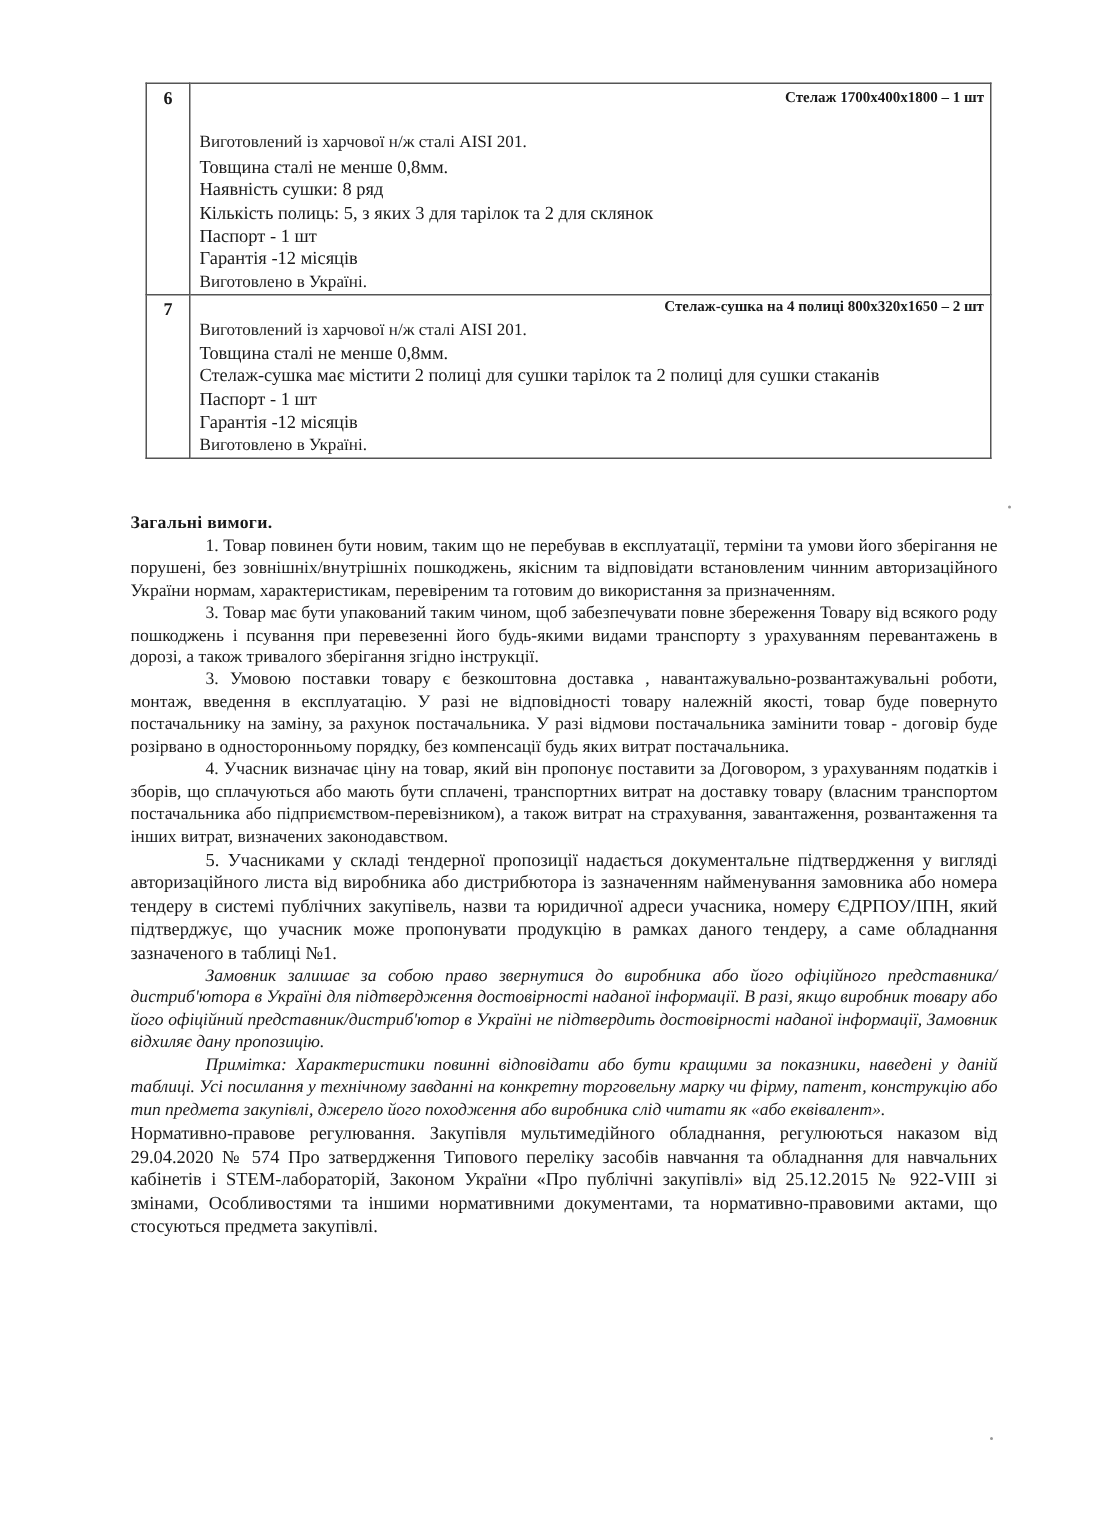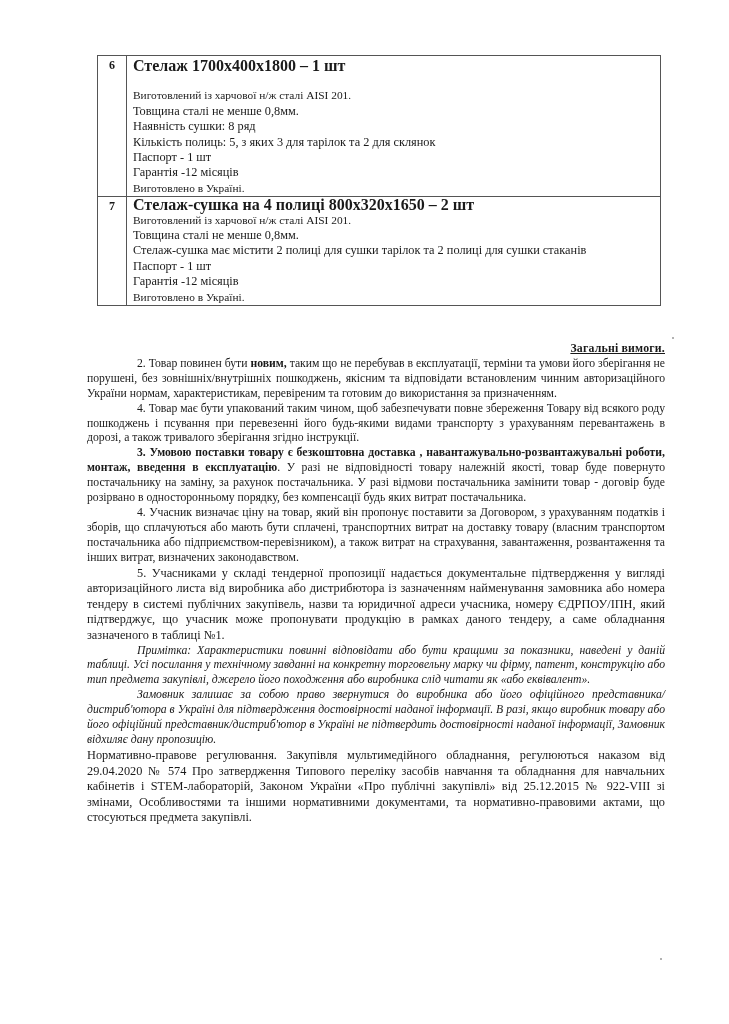--- a/index.html
+++ b/index.html
@@ -7,34 +7,34 @@
     width:729px; height:1024px; background:#ffffff; overflow:hidden;
     font-family:"Liberation Serif", serif; color:#1a1a1a; position:relative;
   }
   table.spec {
     position:absolute; left:97px; top:55px; width:564px;
     border-collapse:collapse; font-size:12.3px; line-height:15.4px;
   }
   table.spec td { border:1.2px solid #555; vertical-align:top; padding:0; }
   td.num { width:28px; text-align:center; font-weight:bold; padding-top:2px !important; font-size:12px; }
   td.body { padding:0 4px 0 6px !important; }
-  .row-title { text-align:left; font-weight:bold; font-size:16px; }
+  .row-title { text-align:right; font-weight:bold; font-size:10px; }
   .row6 .row-title { margin-bottom:15px; padding-top:2px; }
   .line { white-space:normal; }
   .small { font-size:11.4px; }
   .section {
     position:absolute; left:87px; top:341px; width:578px;
     font-size:11.7px; line-height:14.9px; text-align:justify;
   }
-  .section h2 { font-size:11.8px; font-weight:bold; text-align:right; margin:0 0 1px 0; letter-spacing:0.2px;text-decoration:underline;}
+  .section h2 { font-size:11.8px; font-weight:bold; text-align:left; margin:0 0 1px 0; letter-spacing:0.2px;}
   .section p { margin:0; text-indent:50px; }
   .section p.noindent { text-indent:0; }
   .section p.big { font-size:12.3px; line-height:15.6px;font-family:Liberation Serif, serif; }
   .section p.italic { font-style:italic; }
-  b { font-weight:bold; }
+  b { font-weight:normal; }
   .dot { position:absolute; width:2px; height:2px; background:#999; border-radius:1px; }
 </style>
 </head>
 <body>
 
 <table class="spec">
   <tbody>
       <tr class="row6">
     <td class="num">6</td>
     <td class="body">
@@ -58,24 +58,24 @@
       <div class="line">Паспорт - 1 шт</div>
       <div class="line">Гарантія -12 місяців</div>
       <div class="line small">Виготовлено в Україні.</div>
     </td>
   </tr>
 </tbody>
   </table>
 
 <div class="section">
   <h2>Загальні вимоги.</h2>
-  <p><span>2. Товар повинен бути </span><b>новим,</b><span> таким що не перебував в експлуатації, терміни та умови його зберігання не порушені, без зовнішніх/внутрішніх пошкоджень, якісним та відповідати встановленим чинним авторизаційного України нормам, характеристикам, перевіреним та готовим до використання за призначенням.</span></p>
-  <p>4. Товар має бути упакований таким чином, щоб забезпечувати повне збереження Товару від всякого роду пошкоджень і псування при перевезенні його будь-якими видами транспорту з урахуванням перевантажень в дорозі, а також тривалого зберігання згідно інструкції.</p>
+  <p><span>1. Товар повинен бути </span><b>новим,</b><span> таким що не перебував в експлуатації, терміни та умови його зберігання не порушені, без зовнішніх/внутрішніх пошкоджень, якісним та відповідати встановленим чинним авторизаційного України нормам, характеристикам, перевіреним та готовим до використання за призначенням.</span></p>
+  <p>3. Товар має бути упакований таким чином, щоб забезпечувати повне збереження Товару від всякого роду пошкоджень і псування при перевезенні його будь-якими видами транспорту з урахуванням перевантажень в дорозі, а також тривалого зберігання згідно інструкції.</p>
   <p><b>3. Умовою поставки товару є безкоштовна доставка , навантажувально-розвантажувальні роботи, монтаж, введення в експлуатацію</b><span>. У разі не відповідності товару належній якості, товар буде повернуто постачальнику на заміну, за рахунок постачальника. У разі відмови постачальника замінити товар - договір буде розірвано в односторонньому порядку, без компенсації будь яких витрат постачальника.</span></p>
   <p>4. Учасник визначає ціну на товар, який він пропонує поставити за Договором, з урахуванням податків і зборів, що сплачуються або мають бути сплачені, транспортних витрат на доставку товару (власним транспортом постачальника або підприємством-перевізником), а також витрат на страхування, завантаження, розвантаження та інших витрат, визначених законодавством.</p>
   <p class="big">5. Учасниками у складі тендерної пропозиції надається документальне підтвердження у вигляді авторизаційного листа від виробника або дистрибютора із зазначенням найменування замовника або номера тендеру в системі публічних закупівель, назви та юридичної адреси учасника, номеру ЄДРПОУ/ІПН, який підтверджує, що учасник може пропонувати продукцію в рамках даного тендеру, а саме обладнання зазначеного в таблиці №1.</p>
+  <p class="italic">Замовник залишає за собою право звернутися до виробника або його офіційного представника/дистриб'ютора в Україні для підтвердження достовірності наданої інформації. В разі, якщо виробник товару або його офіційний представник/дистриб'ютор в Україні не підтвердить достовірності наданої інформації, Замовник відхиляє дану пропозицію.</p>
   <p class="italic">Примітка: Характеристики повинні відповідати або бути кращими за показники, наведені у даній таблиці. Усі посилання у технічному завданні на конкретну торговельну марку чи фірму, патент, конструкцію або тип предмета закупівлі, джерело його походження або виробника слід читати як «або еквівалент».</p>
-  <p class="italic">Замовник залишає за собою право звернутися до виробника або його офіційного представника/дистриб'ютора в Україні для підтвердження достовірності наданої інформації. В разі, якщо виробник товару або його офіційний представник/дистриб'ютор в Україні не підтвердить достовірності наданої інформації, Замовник відхиляє дану пропозицію.</p>
   <p class="noindent big">Нормативно-правове регулювання. Закупівля мультимедійного обладнання, регулюються наказом від 29.04.2020 № 574 Про затвердження Типового переліку засобів навчання та обладнання для навчальних кабінетів і STEM-лабораторій, Законом України «Про публічні закупівлі» від 25.12.2015 № 922-VIII зі змінами, Особливостями та іншими нормативними документами, та нормативно-правовими актами, що стосуються предмета закупівлі.</p>
 </div>
 
 <div class="dot" style="left:660px;top:958px;"></div>
 <div class="dot" style="left:672px;top:337px;"></div>
 
 </body></html>

